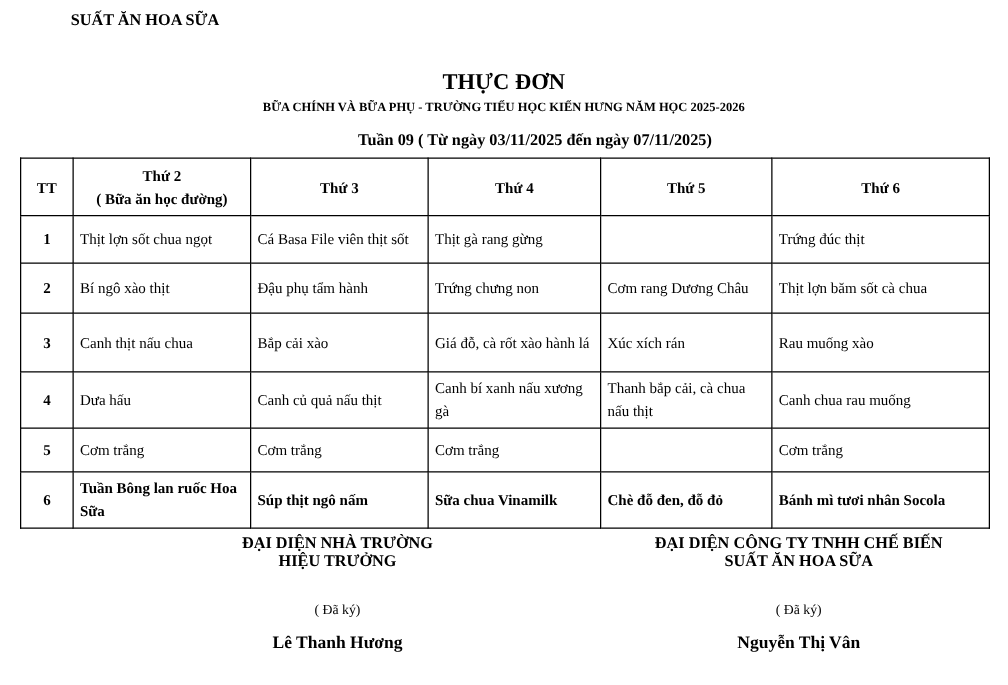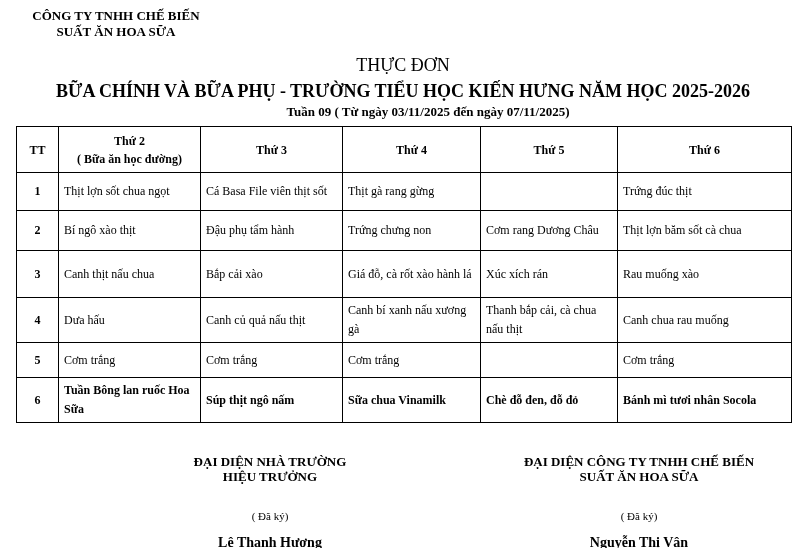--- a/index.html
+++ b/index.html
@@ -8,25 +8,25 @@
     background:#ffffff; color:#000000;
     font-family:"Liberation Serif", serif;
     position:relative; overflow:hidden;
   }
   .company-block {
     position:absolute; left:26px; top:8px; width:180px;
     text-align:center; font-weight:bold; font-size:13px; line-height:16px;
   }
   .doc-title {
     position:absolute; left:0; top:55px; width:100%;
-    text-align:center; font-weight:normal; font-size:18px;
+    text-align:center; font-weight:bold; font-size:18px;
   }
   .doc-subtitle {
     position:absolute; left:0; top:81px; width:100%;
-    text-align:center; font-weight:bold; font-size:18px;
+    text-align:center; font-weight:bold; font-size:10px;
   }
   .doc-week {
     position:absolute; left:0; top:104px; width:100%;
     text-align:center; font-weight:bold; font-size:13px;padding-left:25px;
   }
   table.menu {
     position:absolute; left:16px; top:126px; width:775px;
     border-collapse:collapse; table-layout:fixed;
   }
   table.menu th, table.menu td {
@@ -46,29 +46,28 @@
   tr.row-3  { height:47px; }
   tr.row-4  { height:45px; }
   tr.row-5  { height:35px; }
   tr.row-6  { height:45px; }
   tr.bold-row td { font-weight:bold; }
   .sig {
     position:absolute; top:426px; text-align:center;
   }
   .sig-left  { left:118px; width:304px; }
   .sig-right { left:478px; width:322px; }
-  .sig .sig-head { font-weight:bold; font-size:13px; line-height:15px;margin-top:28px; }
+  .sig .sig-head { font-weight:bold; font-size:13px; line-height:15px; }
   .sig .sig-note { margin-top:26px; font-size:11px; }
   .sig .sig-name { margin-top:13px; font-weight:bold; font-size:14px; }
 </style>
 </head>
 <body>
 
 <div class="company-block">
-  <div>CÔNG TY TNHH  CHẾ BIẾN</div>
   <div>SUẤT ĂN HOA SỮA</div>
 </div>
 
 <div class="doc-title">THỰC ĐƠN</div>
 <div class="doc-subtitle">BỮA CHÍNH VÀ BỮA PHỤ - TRƯỜNG TIỂU HỌC KIẾN HƯNG NĂM HỌC 2025-2026</div>
 <div class="doc-week">Tuần 09  ( Từ ngày 03/11/2025 đến ngày 07/11/2025)</div>
 
 <table class="menu">
   <colgroup>
     <col style="width:42px">

